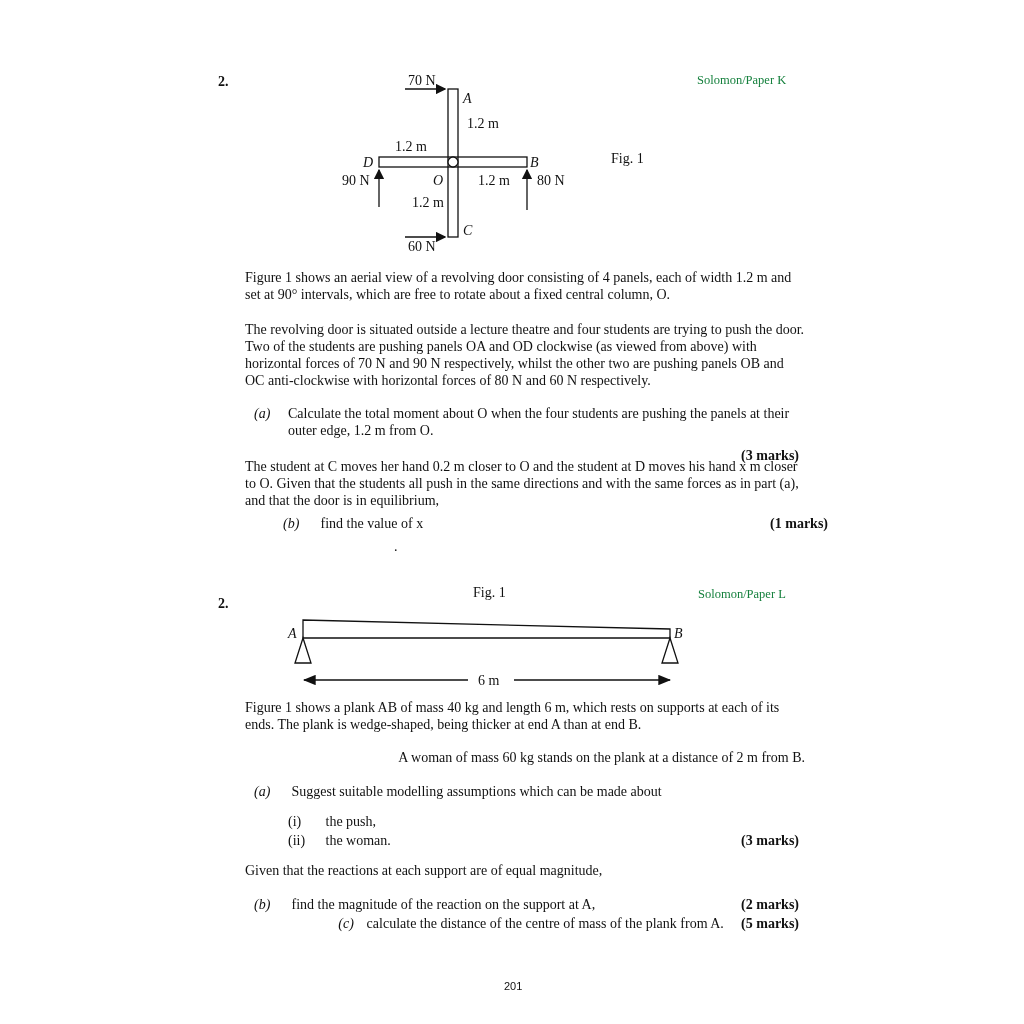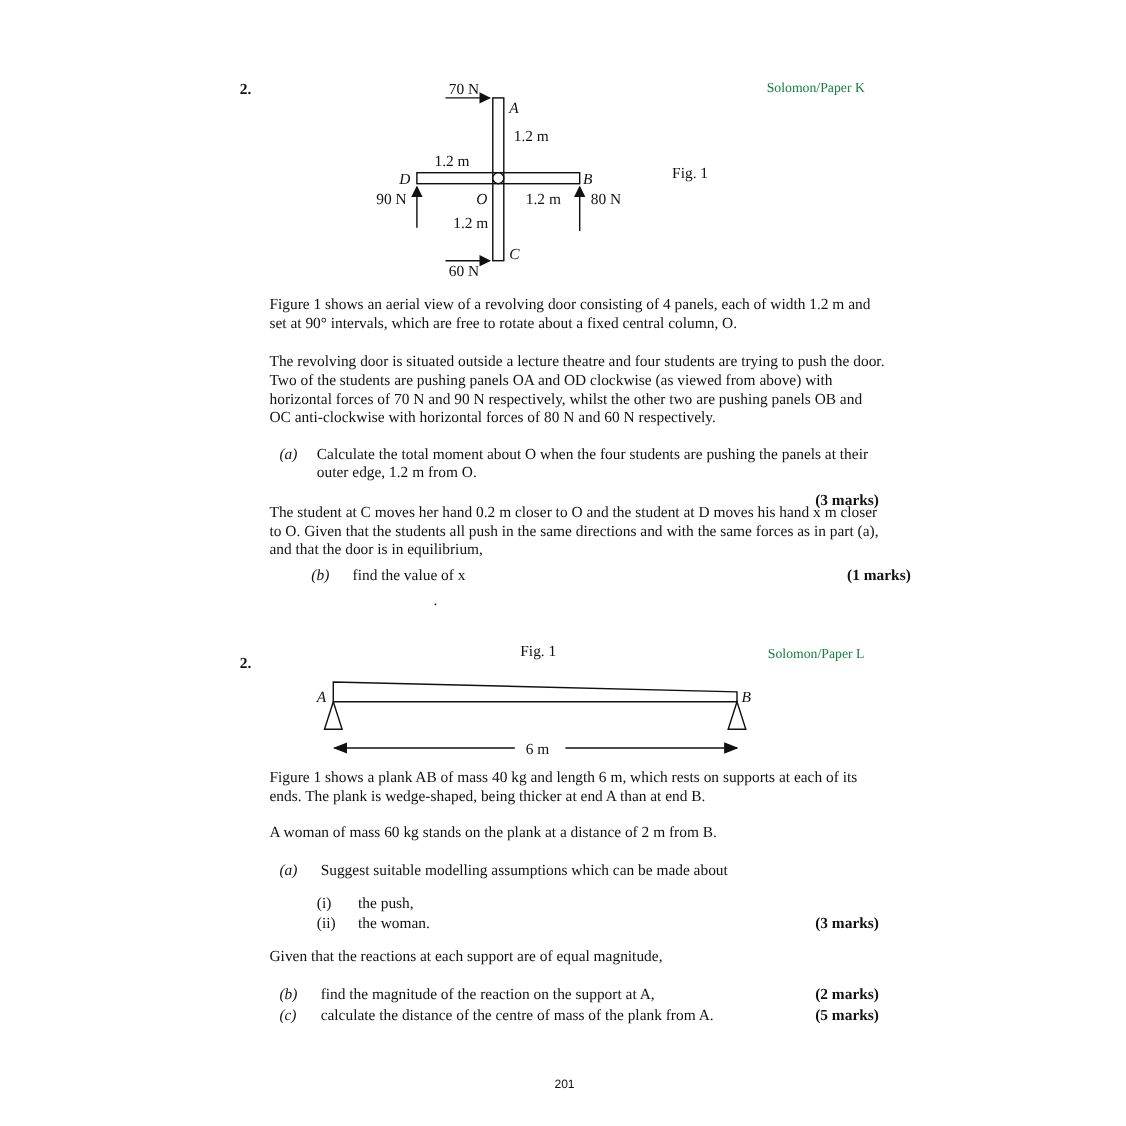--- a/index.html
+++ b/index.html
@@ -89,21 +89,21 @@
   <polygon points="23,26 15,51 31,51" fill="none" stroke="#111" stroke-width="1.3"></polygon>
   <polygon points="390,26 382,51 398,51" fill="none" stroke="#111" stroke-width="1.3"></polygon>
   <text class="it" x="8" y="26">A</text>
   <text class="it" x="394" y="26">B</text>
   <line x1="188" y1="68" x2="24" y2="68" stroke="#111" stroke-width="1.3" marker-end="url(#ah2)"></line>
   <line x1="234" y1="68" x2="390" y2="68" stroke="#111" stroke-width="1.3" marker-end="url(#ah2)"></line>
   <text x="198" y="73">6 m</text>
 </svg>
 
 <div class="abs para" style="top:699px;">Figure 1 shows a plank AB of mass 40 kg and length 6 m, which rests on supports at each of its ends. The plank is wedge-shaped, being thicker at end A than at end B.</div>
-<div class="abs para" style="top:749px;">A woman of mass 60 kg stands on the plank at a distance of 2 m from B.</div>
+<div class="abs para" style="top:749px;text-align:right;">A woman of mass 60 kg stands on the plank at a distance of 2 m from B.</div>
 
 <div class="abs item" style="top:783px;">
   <span class="lab">(a)</span>
   <span>Suggest suitable modelling assumptions which can be made about</span>
 </div>
 <div class="abs item" style="top:813px;">
   <span style="display:inline-block;width:34px;margin-left:34px;">(i)</span>
   <span>the push,</span>
 </div>
 <div class="abs item" style="top:832px;">
@@ -112,19 +112,19 @@
   <span class="marks">(3 marks)</span>
 </div>
 
 <div class="abs para" style="top:862px;">Given that the reactions at each support are of equal magnitude,</div>
 
 <div class="abs item" style="top:896px;">
   <span class="lab">(b)</span>
   <span>find the magnitude of the reaction on the support at A,</span>
   <span class="marks">(2 marks)</span>
 </div>
-<div class="abs item" style="top:915px;">
+<div class="abs item" style="top:915px;text-align:center;">
   <span class="lab">(c)</span>
   <span>calculate the distance of the centre of mass of the plank from A.</span>
   <span class="marks">(5 marks)</span>
 </div>
 
 <div class="abs pg" style="left:504px;top:980px;">201</div>
 
 </body></html>

